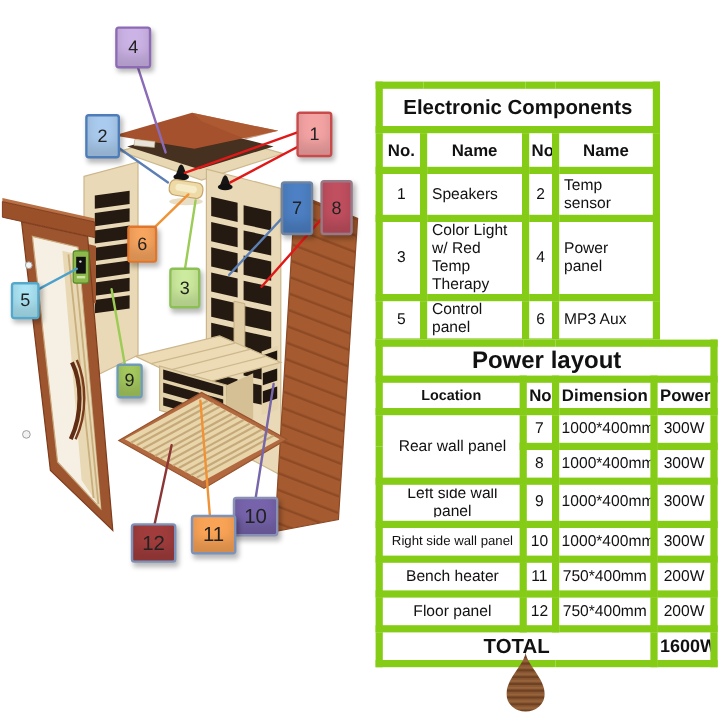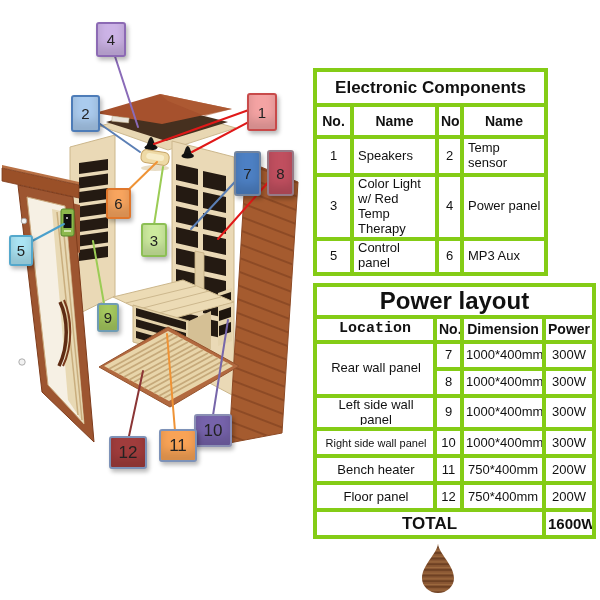--- a/index.html
+++ b/index.html
@@ -4,34 +4,34 @@
 <style>
   html,body{margin:0;padding:0;background:#fff;}
   #canvas{position:relative;width:600px;height:600px;background:#fff;overflow:hidden;
           font-family:"Liberation Sans",sans-serif;color:#111;}
   #sauna{position:absolute;left:0;top:0;}
   .lbl{position:absolute;border:2px solid;border-radius:3px;display:flex;align-items:center;
        justify-content:center;color:#222;box-shadow:inset 0 -9px 10px rgba(0,0,0,.14),2px 3px 4px rgba(0,0,0,.28);
        font-size:15px;}
   .lbl.big{font-size:17px;}
   table{border-collapse:collapse;position:absolute;background:#fff;table-layout:fixed;}
-  td,th{border:4px solid #84cc16;vertical-align:middle;text-align:center;padding:0 2px;
+  td,th{border:6px solid #84cc16;vertical-align:middle;text-align:center;padding:0 2px;
         font-size:13px;line-height:1.15;overflow:hidden;}
   .ttl{font-weight:bold;}
   #ec{left:313px;top:68px;width:231px;}
   #ec .ttl{font-size:17px;height:31px;}
   #ec th{font-size:14px;height:28px;}
   #ec td{height:34px;}
   #ec tr.r2 td{height:45px;}
   #ec tr.r3 td{height:31px;}
   .namecell{text-align:left;padding-left:4px;margin-left:16px;}
   #pl{left:313px;top:283px;width:279px;}
-  #pl .ttl{font-size:24px;height:24px;}
+  #pl .ttl{font-size:20px;height:24px;}
   #pl th{font-size:14px;height:21px;}
-  #pl th.loc{font-size:15px;font-family:Liberation Mono, monospace;}
+  #pl th.loc{font-size:12px;}
   #pl td{height:23px;}
   #pl td.loccell{text-align:center;padding-left:4px;border-radius:15px;}
   #pl td.small{font-size:11px;}
   #pl .totlbl{font-weight:bold;font-size:17px;height:22px;}
   #pl .totval{font-weight:bold;font-size:15px;}
   #logo{position:absolute;left:422px;top:541px;display:flex;align-items:flex-start;}
   #brand{font-weight:bold;font-size:27px;letter-spacing:1.5px;color:#77392f;margin-left:6px;line-height:1;margin-top:8px;}
   #tagline{font-family:"Liberation Serif",serif;font-style:italic;font-size:22px;color:#25465e;
            text-align:right;line-height:1;margin-top:-2px;}
 </style>

